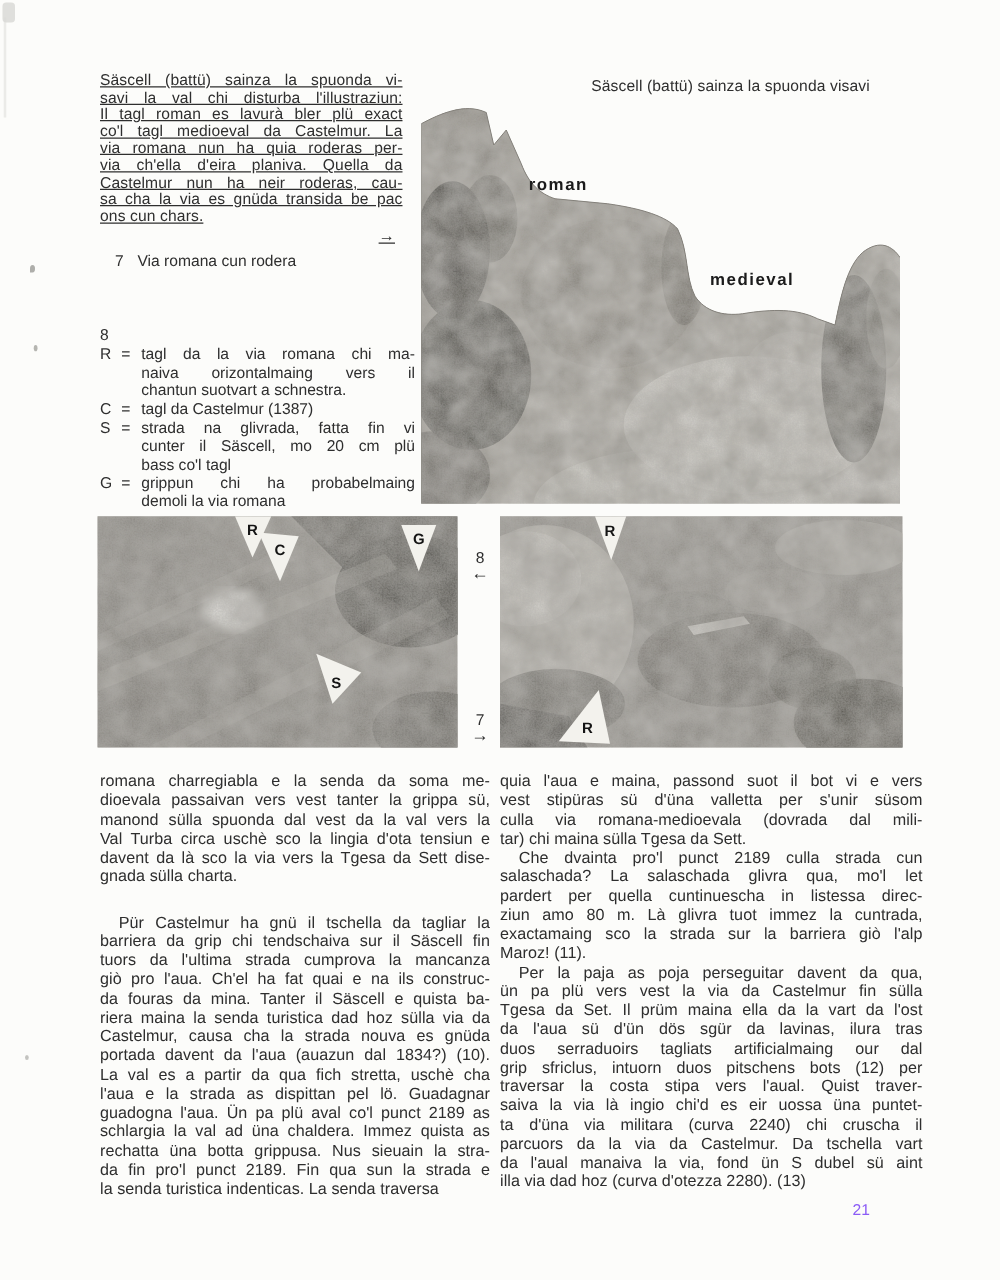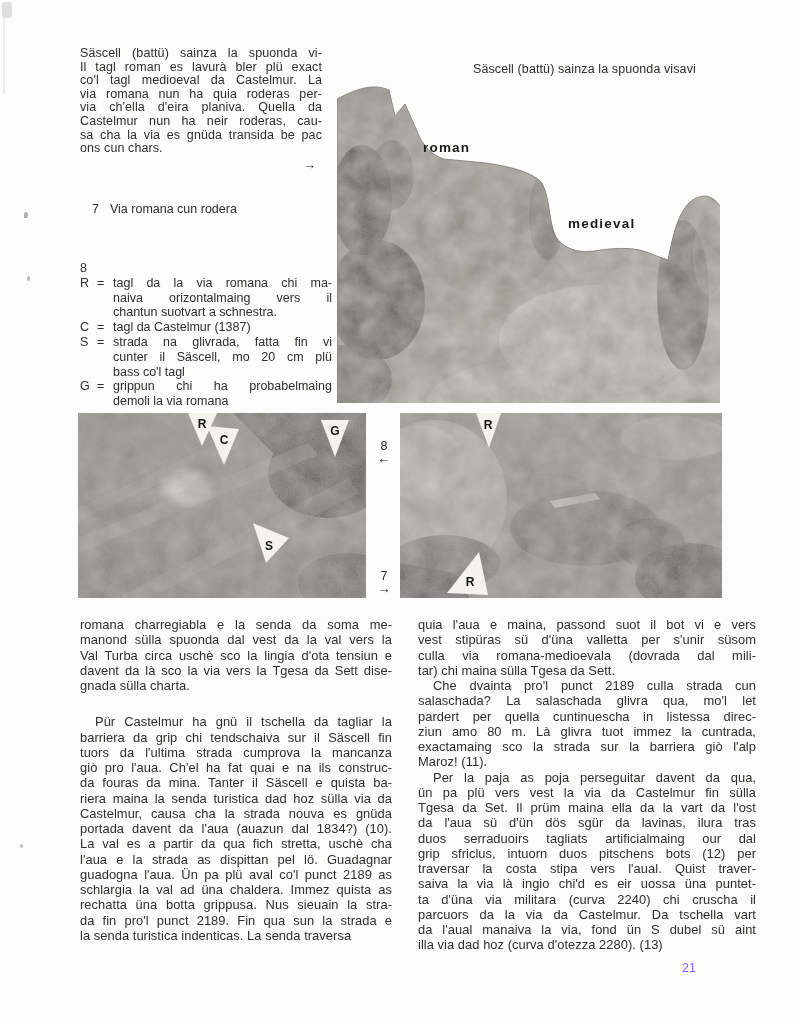--- a/index.html
+++ b/index.html
@@ -2,30 +2,30 @@
 <html><head>
 <meta charset="utf-8">
 <style>
   html,body{margin:0;padding:0;background:#e9e9e7;}
   .page{position:relative;width:800px;height:1024px;margin:0 auto;background:#fcfcfa;
         font-family:"Liberation Sans",sans-serif;color:#2e2e2e;overflow:hidden;}
   
   .jline{text-align:justify;text-align-last:justify;text-justify:inter-word;}
   .jline.last{text-align-last:left;}
   .jline.indent{text-indent:15px;}
-  .intro{position:absolute;left:80px;top:47px;width:242px;font-size:12.5px;line-height:13.6px;letter-spacing:.1px;}
+  .intro{position:absolute;left:80px;top:58px;width:242px;font-size:12.5px;line-height:13.6px;letter-spacing:.1px;text-decoration:underline;}
   .arrow-line{text-align:right;font-size:13px;padding:2px 6px 0 0;}
   .fig7{position:absolute;left:80px;top:202px;font-size:12.5px;margin-left:12px;}
   .fig7 .num{display:inline-block;margin-right:11px;}
   .fig8{position:absolute;left:80px;top:261px;width:252px;font-size:12.5px;line-height:14.8px;}
   .legend-item{display:grid;grid-template-columns:17px 16px 1fr;}
   .caption-tr{position:absolute;left:473px;top:62px;font-size:12.5px;letter-spacing:.1px;}
   .bodycol{position:absolute;top:601px;font-size:12.9px;line-height:15.25px;letter-spacing:.05px;margin-top:16px;}
   .bodyleft{left:80px;width:312px;}
-  .bodyright{left:418px;width:338px;}
+  .bodyright{left:400px;width:338px;}
   .para.spaced{margin-top:21px;}
   .pageno{position:absolute;left:682px;top:961px;font-size:12.5px;color:#8b5cf6;}
   .photo{position:absolute;}
   .photo svg{display:block;}
   svg text{font-family:"Liberation Sans",sans-serif;}
   .refs{position:absolute;width:26px;text-align:center;font-size:12.5px;line-height:13px;color:#2e2e2e;}
   .refs .arr{font-size:14px;line-height:11px;}
   #ref8{left:371px;top:440px;}
   #ref7{left:371px;top:570px;}
   
@@ -79,20 +79,21 @@
 
   <div class="smudge"></div>
   <div class="smear"></div>
   <div class="speck1"></div>
   <div class="speck2"></div>
   <div class="speck3"></div>
 
   <div class="intro">
     <div>
         <div class="jline">Säscell (battü) sainza la spuonda vi-</div>
+        <div class="jline">savi la val chi disturba l'illustraziun:</div>
         <div class="jline">Il tagl roman es lavurà bler plü exact</div>
         <div class="jline">co'l tagl medioeval da Castelmur. La</div>
         <div class="jline">via romana nun ha quia roderas per-</div>
         <div class="jline">via ch'ella d'eira planiva. Quella da</div>
         <div class="jline">Castelmur nun ha neir roderas, cau-</div>
         <div class="jline">sa cha la via es gnüda transida be pac</div>
         <div class="jline last">ons cun chars.</div>
       </div>
     <div class="arrow-line">→</div>
   </div>
@@ -232,20 +233,21 @@
     <div class="arr">←</div>
   </div>
   <div class="refs" id="ref7">
     <div>7</div>
     <div class="arr">→</div>
   </div>
 
   <div class="bodycol bodyleft">
       <div class="para">
         <div class="jline">romana charregiabla e la senda da soma me-</div>
+        <div class="jline">dioevala passaivan vers vest tanter la grippa sü,</div>
         <div class="jline">manond sülla spuonda dal vest da la val vers la</div>
         <div class="jline">Val Turba circa uschè sco la lingia d'ota tensiun e</div>
         <div class="jline">davent da là sco la via vers la Tgesa da Sett dise-</div>
         <div class="jline last">gnada sülla charta.</div>
       </div>
       <div class="para spaced">
         <div class="jline indent">Pür Castelmur ha gnü il tschella da tagliar la</div>
         <div class="jline">barriera da grip chi tendschaiva sur il Säscell fin</div>
         <div class="jline">tuors da l'ultima strada cumprova la mancanza</div>
         <div class="jline">giò pro l'aua. Ch'el ha fat quai e na ils construc-</div>

